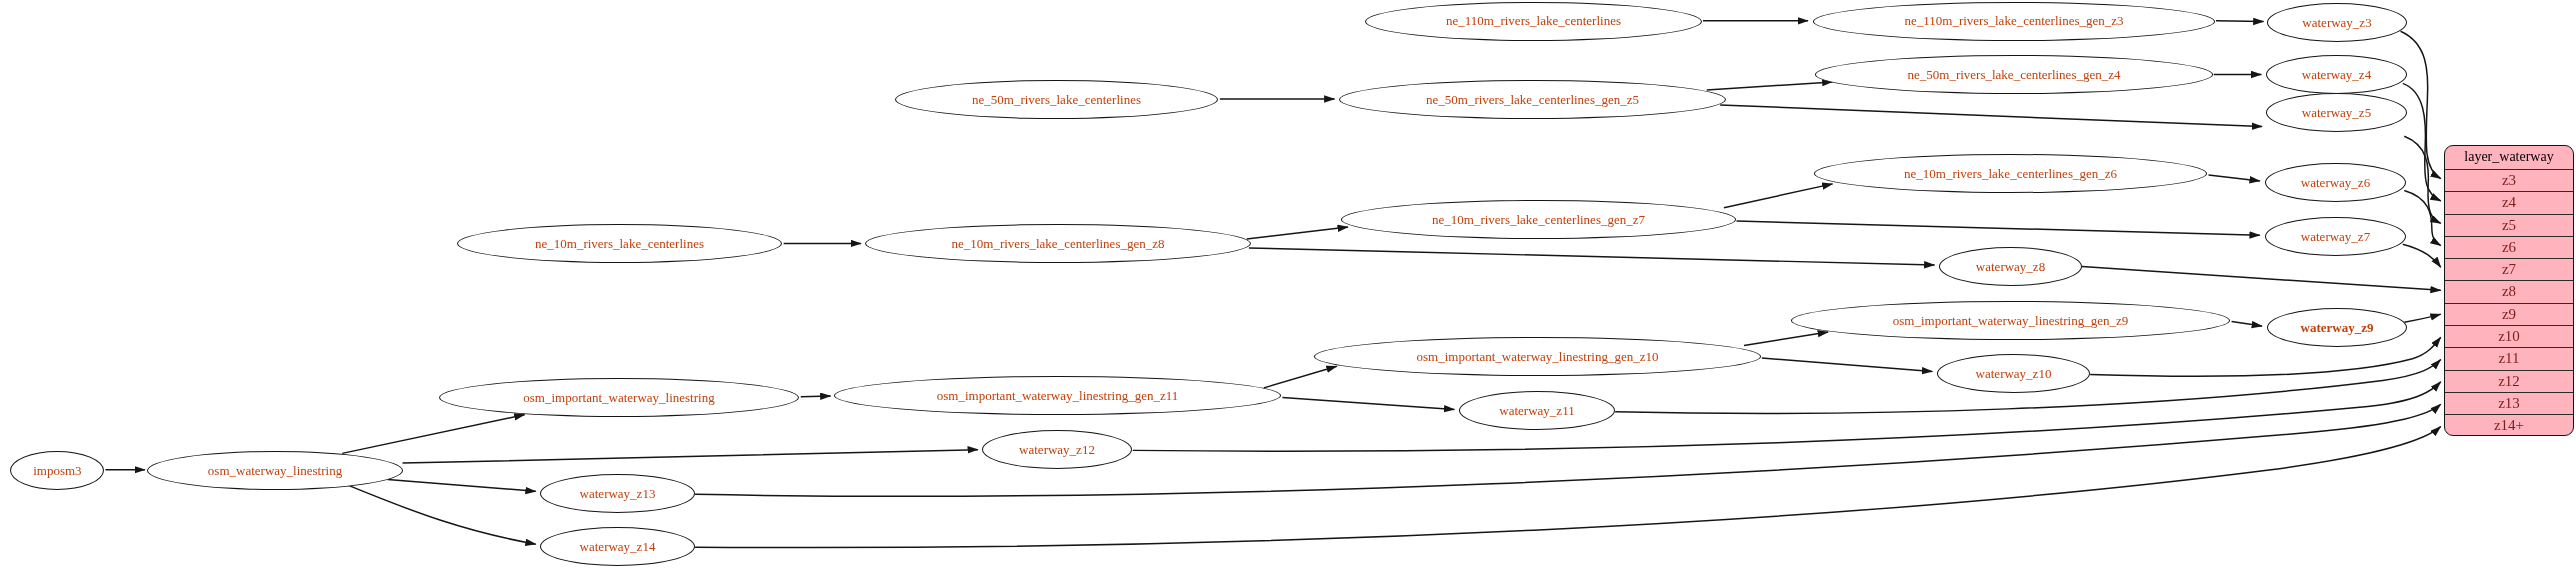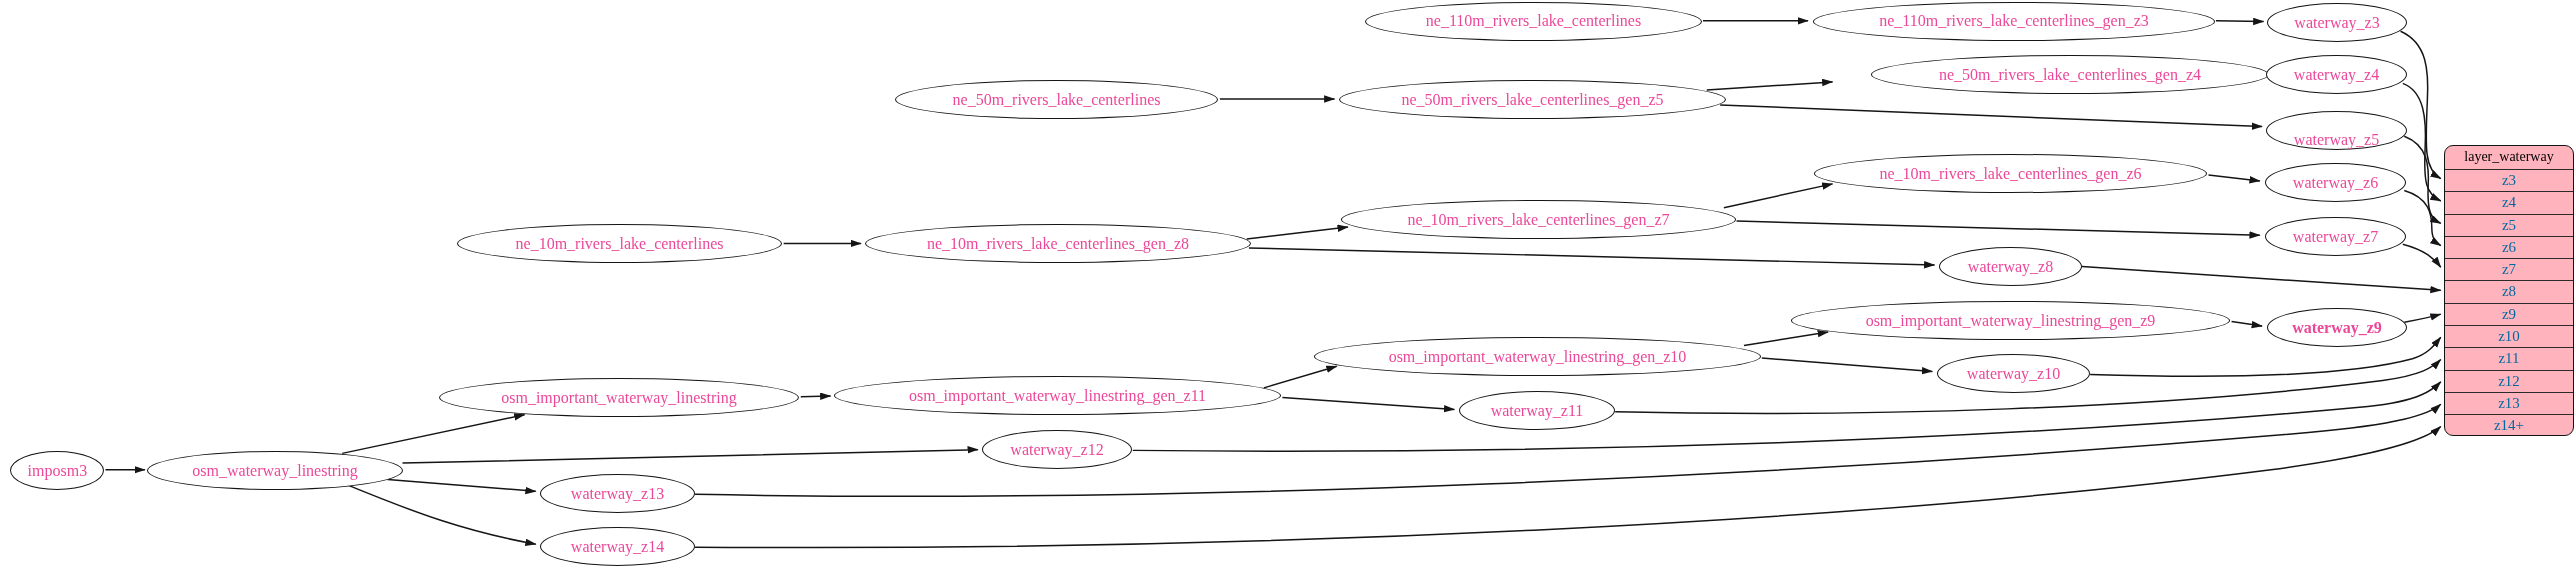--- a/index.html
+++ b/index.html
@@ -11,42 +11,42 @@
     overflow:hidden;
   }
   #edges{position:absolute;left:0;top:0;width:2576px;height:568px;}
   .node{
     position:absolute;
     box-sizing:border-box;
     border:1.5px solid #151515;
     border-radius:50%;
     background:#ffffff;
     display:flex;align-items:center;justify-content:center;
-    font-size:16px;color:#ec4899;
+    font-size:13px;color:#c2410c;
     white-space:nowrap;
     z-index:2;
   }
   #record{
     position:absolute;
     box-sizing:border-box;
     left:2444px;top:145px;width:130px;height:291px;
     background:#ffb3bd;
     border:1.5px solid #151515;
     border-radius:9px;
     z-index:2;
     overflow:hidden;
   }
   #record .title{
     height:23px;line-height:22.3px;
     text-align:center;font-size:14px;color:#000;
   }
   #record .row{
     height:22.3px;line-height:21px;
     border-top:1.5px solid #2b2b2b;
-    text-align:center;font-size:15px;color:#0369a1;
+    text-align:center;font-size:15px;color:#7f1d1d;
     box-sizing:border-box;
   }
   .edge{fill:none;stroke:#151515;stroke-width:2px;}
 </style>
 </head>
 <body>
 
 <div id="canvas">
 
   <svg id="edges" viewBox="0 0 3459 763" xmlns="http://www.w3.org/2000/svg">
@@ -116,21 +116,21 @@
     </div>
   <div class="node" style="left:1813px;top:1.5px;width:402px;height:39px;">
       <span>ne_110m_rivers_lake_centerlines_gen_z3</span>
     </div>
   <div class="node" style="left:895px;top:80px;width:323px;height:39px;">
       <span>ne_50m_rivers_lake_centerlines</span>
     </div>
   <div class="node" style="left:1339px;top:80px;width:387px;height:39px;">
       <span>ne_50m_rivers_lake_centerlines_gen_z5</span>
     </div>
-  <div class="node" style="left:1871px;top:55px;width:398px;height:39px;text-align:center;">
+  <div class="node" style="left:1815px;top:55px;width:398px;height:39px;text-align:center;">
       <span>ne_50m_rivers_lake_centerlines_gen_z4</span>
     </div>
   <div class="node" style="left:457px;top:224px;width:325px;height:39px;">
       <span>ne_10m_rivers_lake_centerlines</span>
     </div>
   <div class="node" style="left:865px;top:224px;width:386px;height:39px;">
       <span>ne_10m_rivers_lake_centerlines_gen_z8</span>
     </div>
   <div class="node" style="left:1341px;top:200px;width:395px;height:39px;">
       <span>ne_10m_rivers_lake_centerlines_gen_z7</span>
@@ -138,21 +138,21 @@
   <div class="node" style="left:1814px;top:154px;width:393px;height:39px;">
       <span>ne_10m_rivers_lake_centerlines_gen_z6</span>
     </div>
 
   <div class="node" style="left:2267px;top:3px;width:140px;height:39px;">
       <span>waterway_z3</span>
     </div>
   <div class="node" style="left:2266px;top:55px;width:141px;height:39px;">
       <span>waterway_z4</span>
     </div>
-  <div class="node" style="left:2266px;top:111px;width:141px;height:39px;align-items:flex-end;">
+  <div class="node" style="left:2266px;top:93px;width:141px;height:39px;">
       <span>waterway_z5</span>
     </div>
   <div class="node" style="left:2265px;top:163px;width:141px;height:39px;">
       <span>waterway_z6</span>
     </div>
   <div class="node" style="left:2265px;top:217px;width:141px;height:39px;">
       <span>waterway_z7</span>
     </div>
   <div class="node" style="left:1939px;top:247px;width:143px;height:39px;">
       <span>waterway_z8</span>

